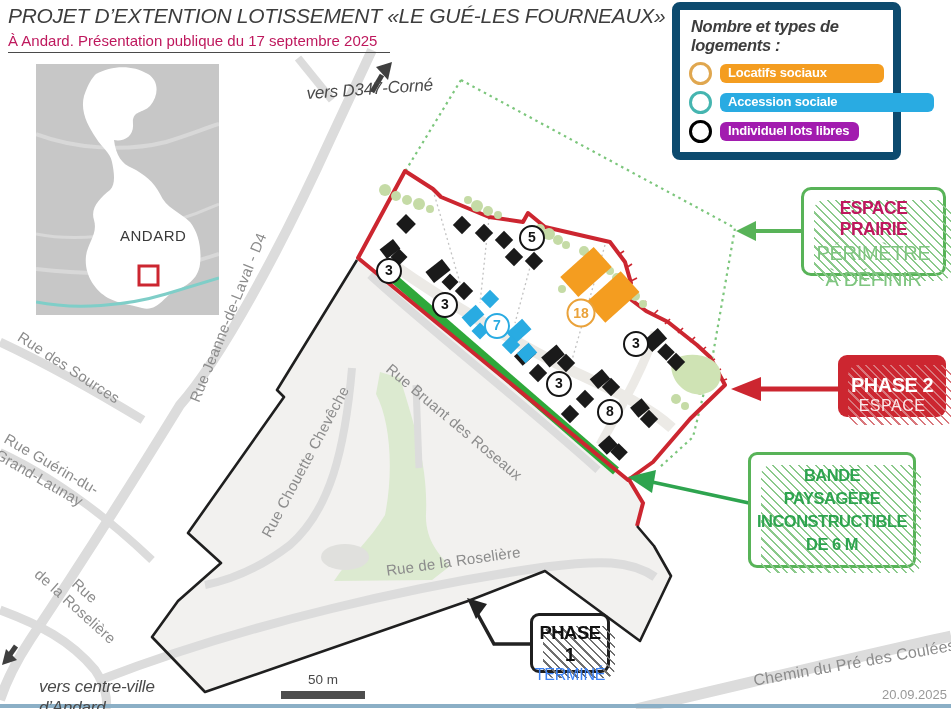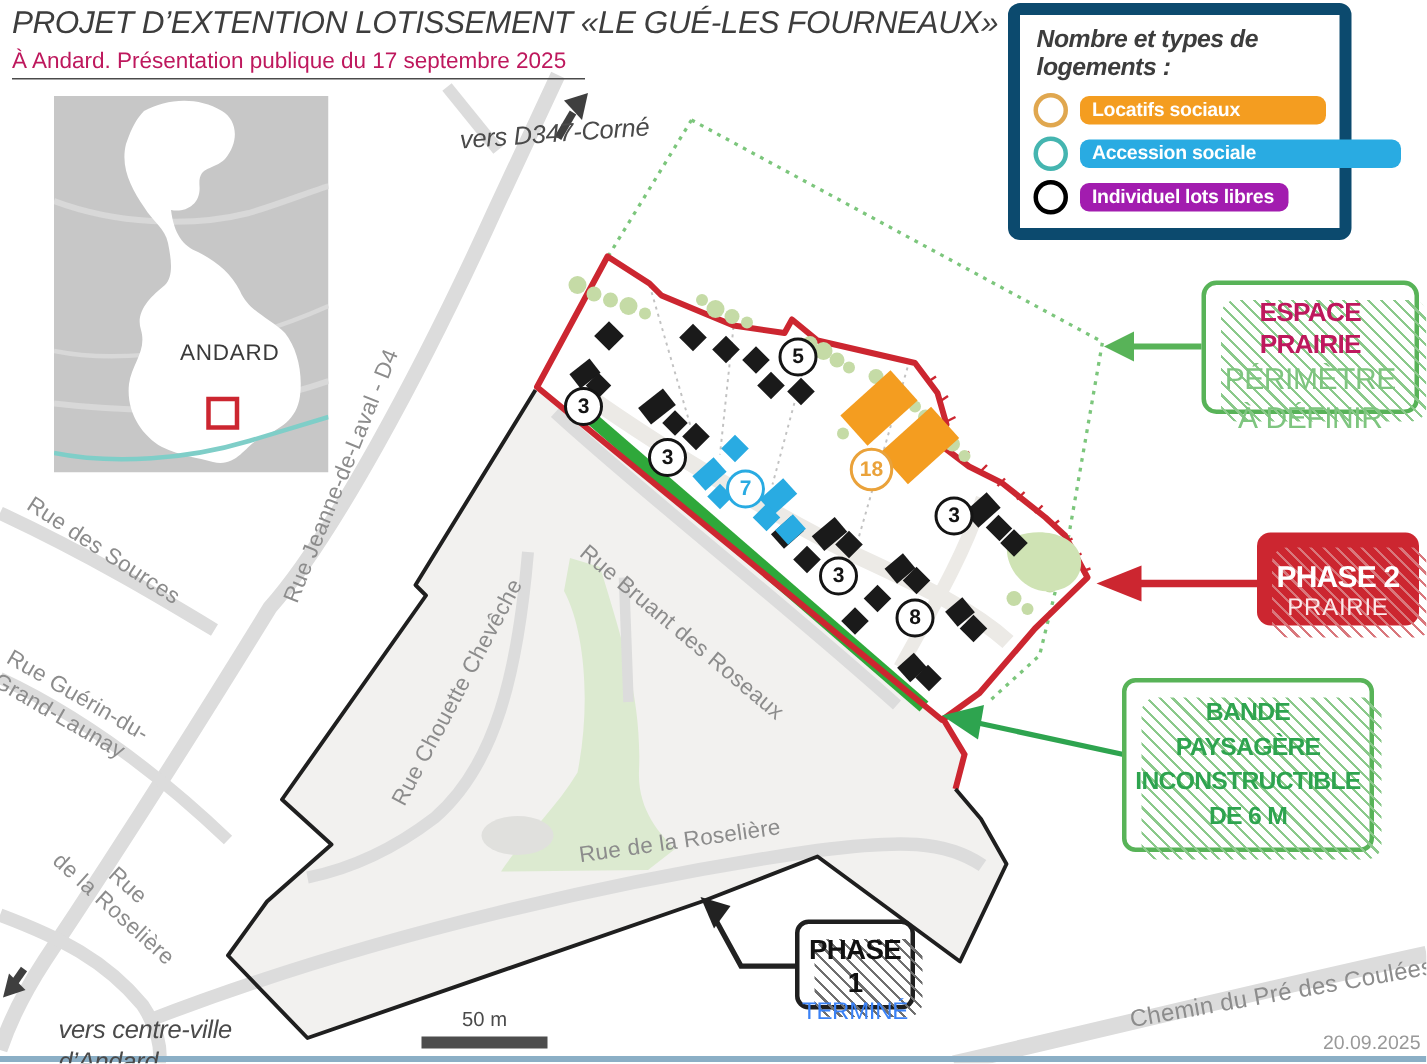--- a/index.html
+++ b/index.html
@@ -297,21 +297,21 @@
       <div class="badge badge--libre" style="left: 610px; top: 412px;">8</div>
     </div>
 
   <div class="callout co-espace">
     <div class="l1">ESPACE PRAIRIE</div>
     <div class="l2">PÉRIMÈTRE</div>
     <div class="l2">À DÉFINIR</div>
   </div>
   <div class="callout co-phase2">
     <div class="l1">PHASE 2</div>
-    <div class="l2">PRAIRIE</div>
+    <div class="l2">ESPACE</div>
   </div>
   <div class="callout co-bande">
     <div class="l1">BANDE</div>
     <div class="l1">PAYSAGÈRE</div>
     <div class="l1">INCONSTRUCTIBLE</div>
     <div class="l1">DE 6 M</div>
   </div>
   <div class="callout co-phase1">
     <div class="l1">PHASE 1</div>
     <div class="l2">TERMINÉ</div>

